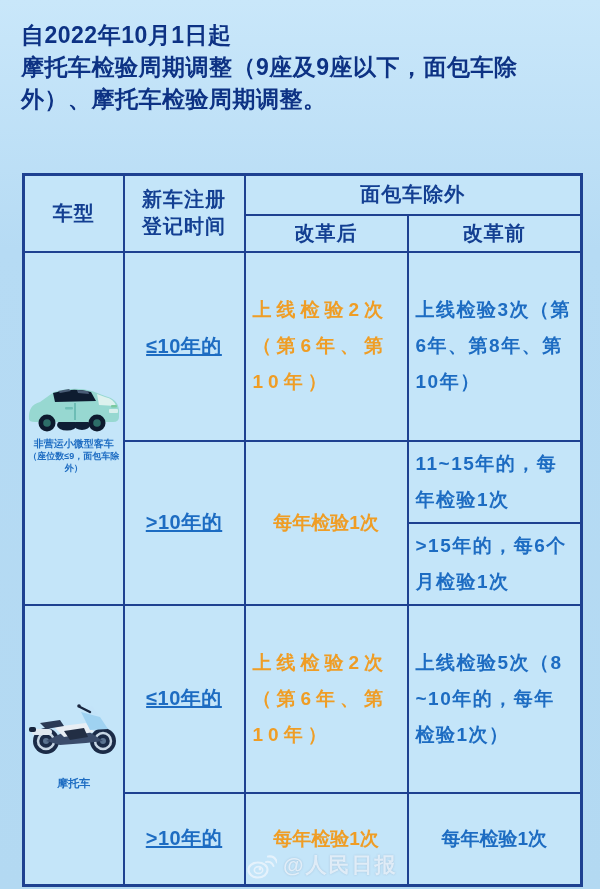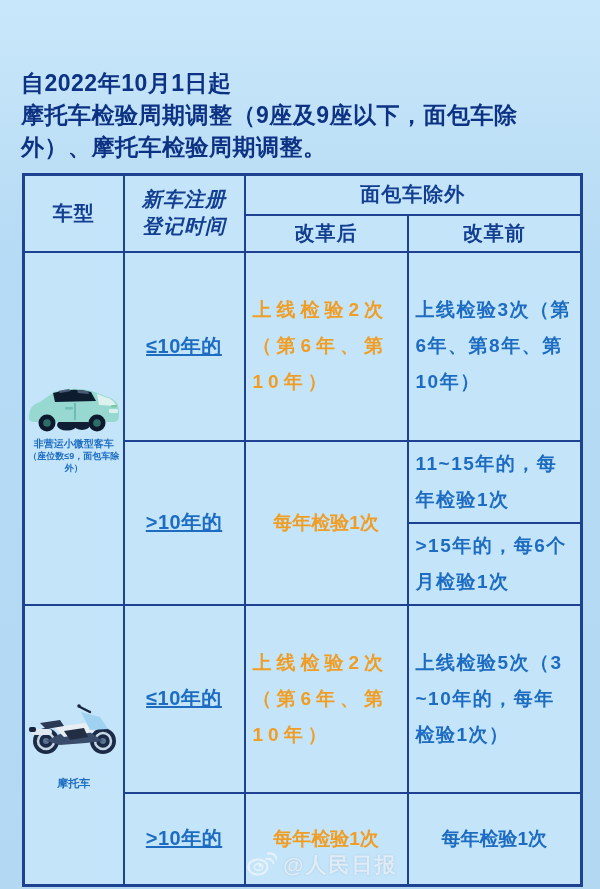--- a/index.html
+++ b/index.html
@@ -7,21 +7,21 @@
     position:relative;
     width:600px;height:889px;
     background:linear-gradient(180deg,#c9e7fa 0%,#b6dbf4 28%,#b3d9f2 100%);
     font-family:"Liberation Sans","DejaVu Sans",sans-serif;
     font-weight:bold;
     overflow:hidden;
   }
   
   .title{
     position:absolute;left:21px;top:19px;width:560px;
-    color:#0d3284;font-size:23px;line-height:32px;letter-spacing:.5px;margin-top:48px;
+    color:#0d3284;font-size:23px;line-height:32px;letter-spacing:.5px;
   }
   .title .t2{max-width:527px;}
   
   table.policy{
     position:absolute;left:22px;top:173px;width:558px;
     border-collapse:collapse;table-layout:fixed;
     background:#c4e5f9;
     border:3px solid #1e4191;
   }
   td{
@@ -29,36 +29,36 @@
     text-align:center;vertical-align:middle;
     color:#1d6cc2;font-size:19px;font-weight:bold;
     padding:4px 8px;line-height:35px;
     word-break:break-all;
   }
   col.c1{width:100px}col.c2{width:121px}col.c3{width:163px}col.c4{width:174px}
   tr.hr1{height:40px}tr.hr2{height:37px}
   tr.r1{height:189px}tr.r2a{height:80px}tr.r2b{height:73px}
   tr.r3{height:188px}tr.r4{height:93px}
   td.th{color:#133f92;font-size:20px;line-height:27px;letter-spacing:1px;}
-  td.th .w4{display:inline-block;width:88px;letter-spacing:1px;font-style:italic;}
+  td.th .w4{display:inline-block;width:88px;letter-spacing:1px;}
   td.age{font-size:20px;letter-spacing:.5px;text-decoration:underline;}
   td.after{color:#ef9d25;}
   td.multiline{text-align:left;padding:4px 7px;}
   td.after.multiline{letter-spacing:5px;line-height:36px;}
   td.before.multiline{letter-spacing:1.5px;line-height:36px;}
   td.vehicle{padding:0;}
   .vwrap{display:flex;flex-direction:column;align-items:center;justify-content:center;gap:3px;width:100%;}
   .vlabel{color:#1d6cc2;text-align:center;letter-spacing:0;}
   .vlabel .l1{font-size:10px;line-height:13px;}
   .vlabel .l2{font-size:9px;line-height:12px;}
   .vlabel.moto .l1{font-size:11px;line-height:14px;margin-top:16px;}
   
   .watermark{
     position:absolute;left:247px;top:851px;z-index:5;
-    display:flex;align-items:flex-start;gap:6px;
+    display:flex;align-items:flex-end;gap:6px;
     color:rgba(238,245,252,.8);
     font-size:21px;letter-spacing:2px;
     text-shadow:0 0 2px rgba(60,80,120,.25);
   }
 </style>
 </head>
 <body>
 
 <div class="page">
 
@@ -155,21 +155,21 @@
               <line x1="64" y1="13" x2="54" y2="8" stroke="#1a2740" stroke-width="2.5" stroke-linecap="round"></line>
               <circle cx="53" cy="7" r="1.8" fill="#1a2740"></circle>
             </svg>
             <div class="vlabel moto">
               <div class="l1">摩托车</div>
             </div>
           </div>
         </td>
         <td class="age">≤10年的</td>
         <td class="after multiline">上线检验2次（第6年、第10年）</td>
-        <td class="before multiline">上线检验5次（3~10年的，每年检验1次）</td>
+        <td class="before multiline">上线检验5次（8~10年的，每年检验1次）</td>
       </tr>
       <tr class="r4">
         <td class="age">&gt;10年的</td>
         <td class="after">每年检验1次</td>
         <td class="before">每年检验1次</td>
       </tr>
     </tbody>
   </table>
 
   <div class="watermark">

